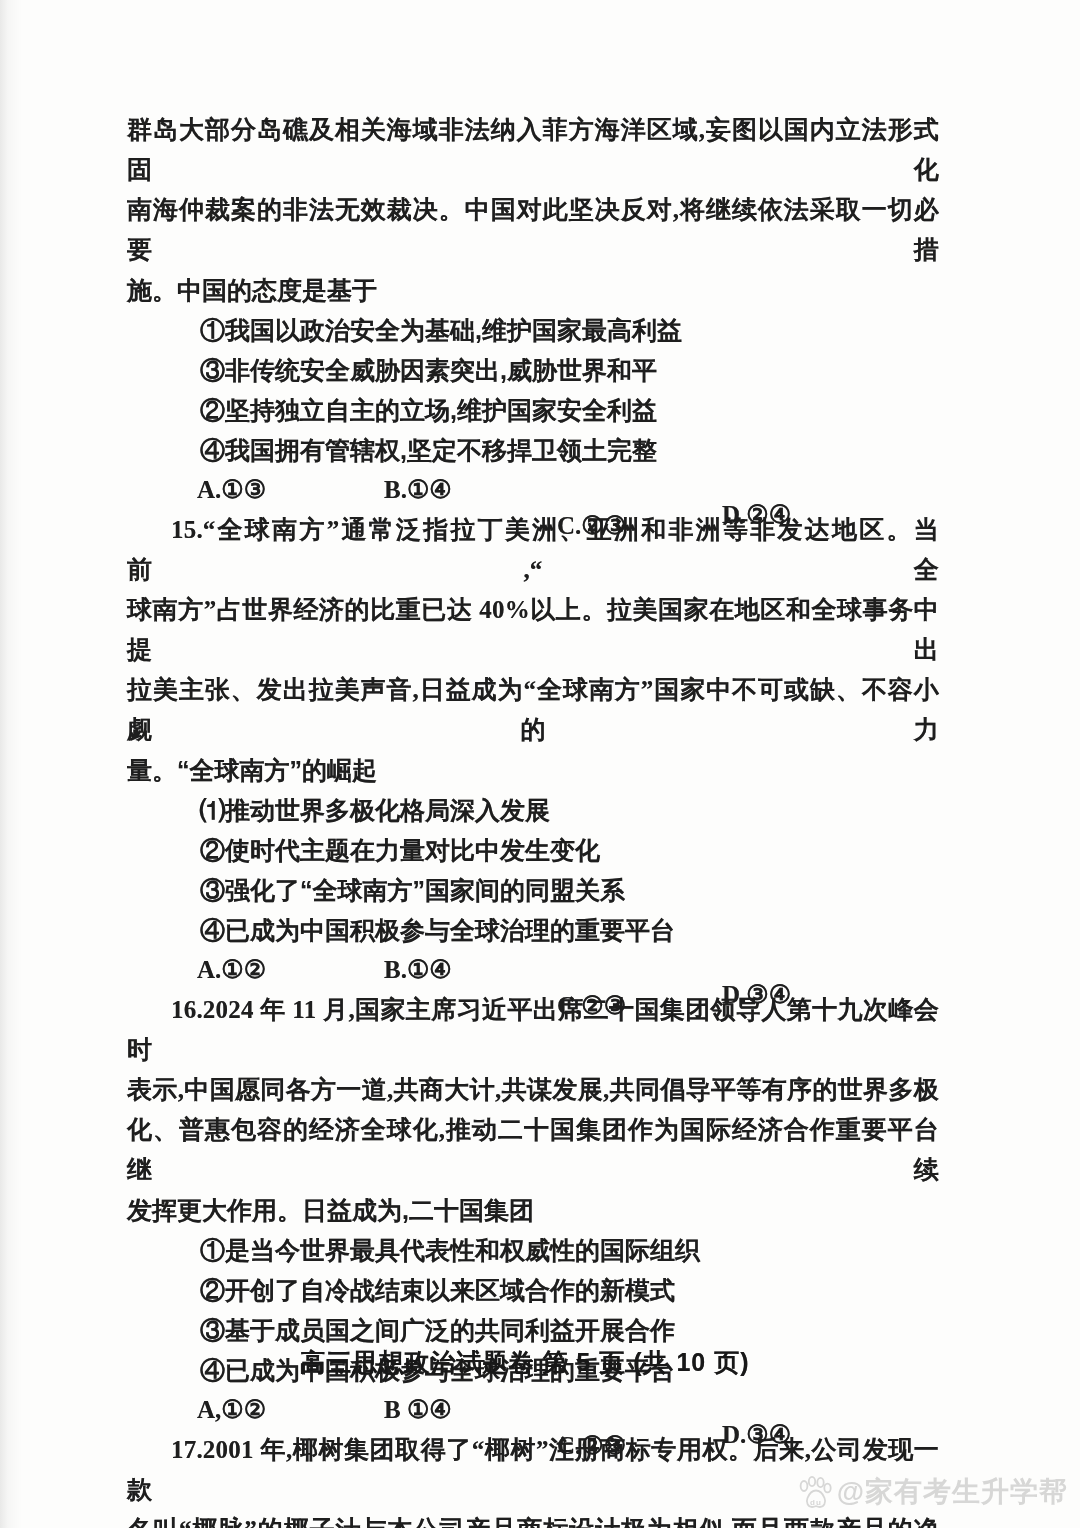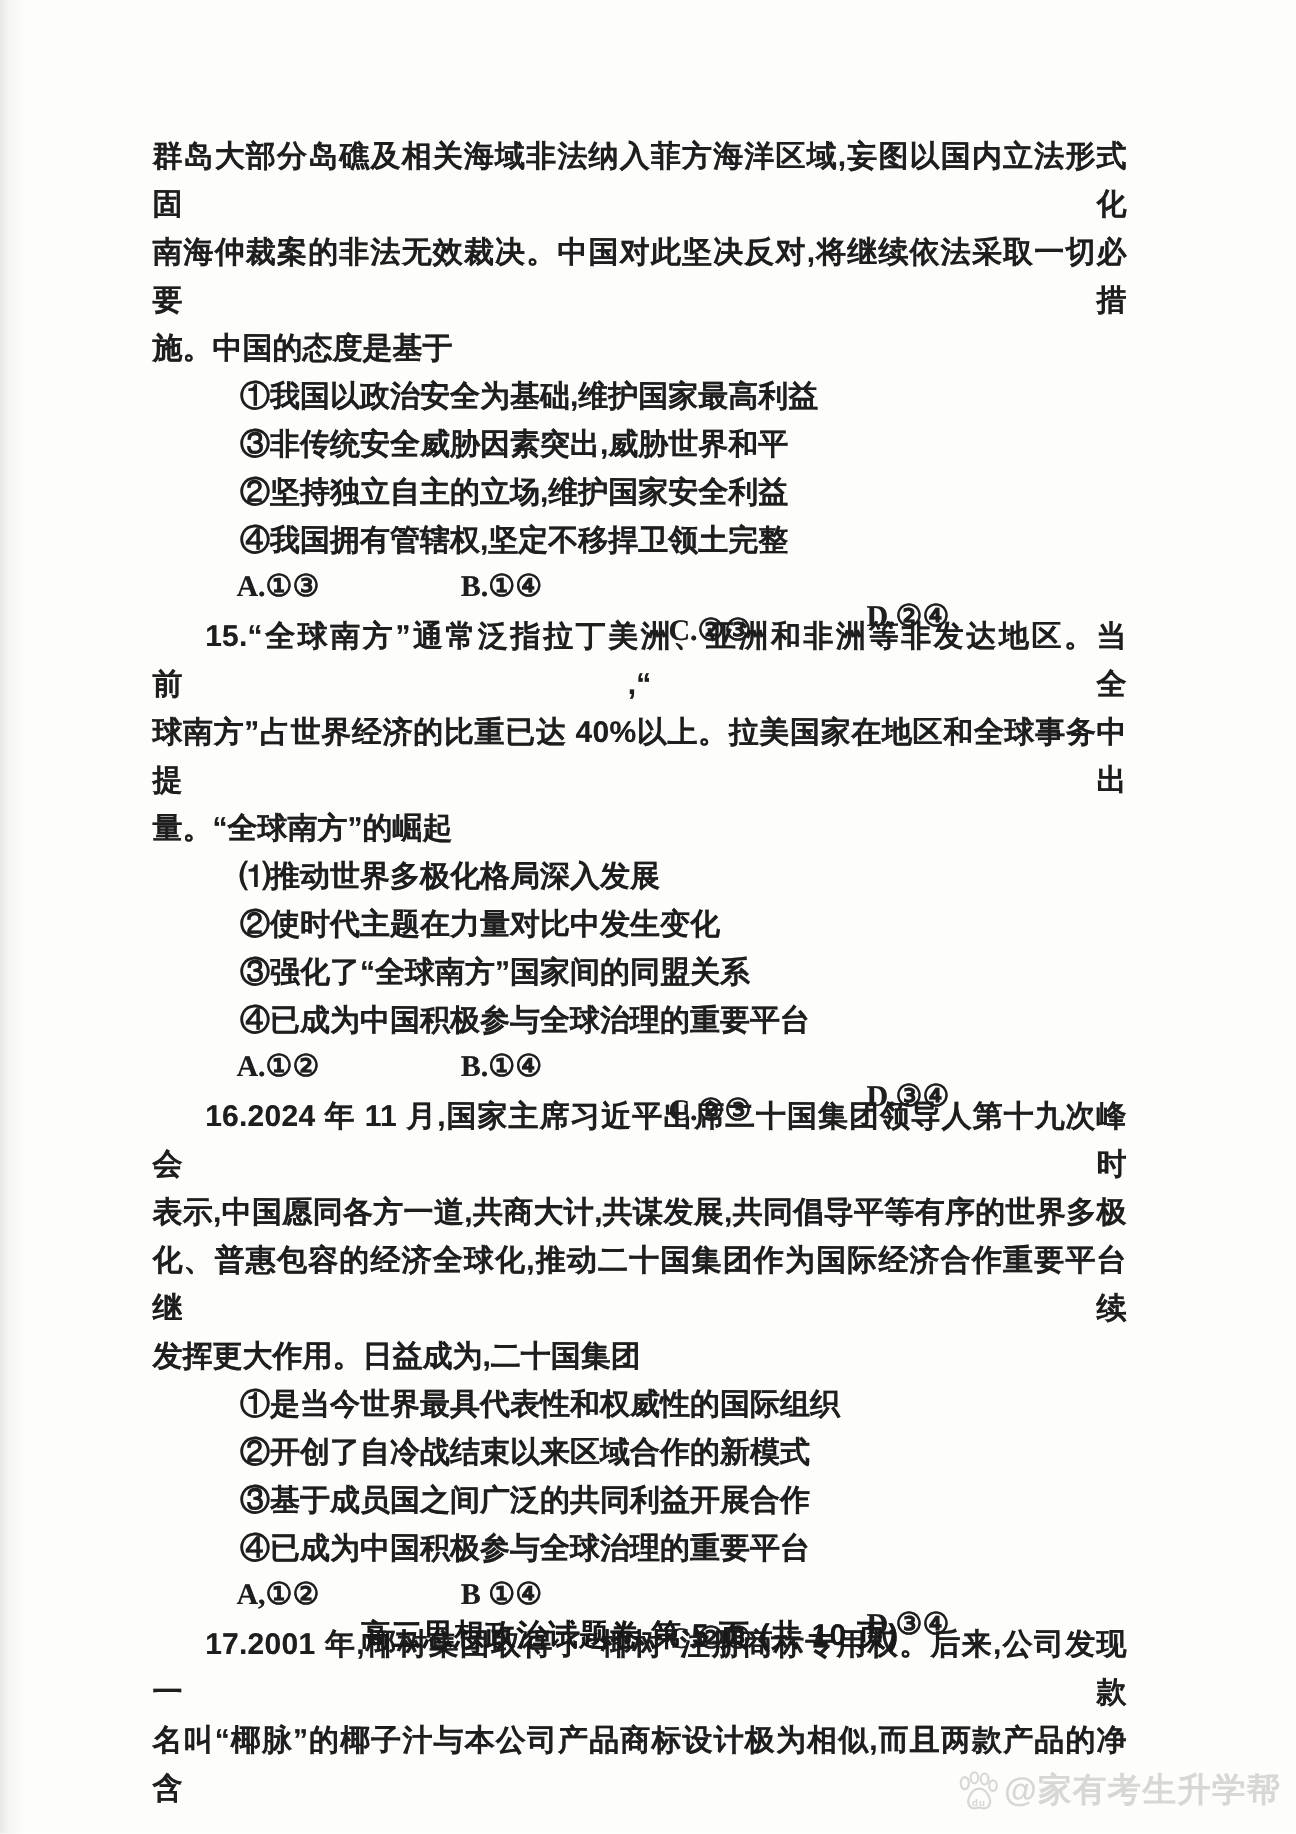--- a/index.html
+++ b/index.html
@@ -16,20 +16,21 @@
     position:absolute;left:127px;top:110px;width:812px;
     color:#1e1e1e;font-size:25px;line-height:40px;font-weight:600;
     text-shadow:0 0 .5px rgba(30,30,30,.55);
   }
   .ln{width:812px;white-space:nowrap;}
   .full{
     white-space:normal;
     text-align:justify;text-align-last:justify;
     -moz-text-align-last:justify;text-justify:inter-character;
     letter-spacing:.2px;
+    font-family:Liberation Serif, serif;
   }
   .qfirst{text-indent:44px;}
   .opt{padding-left:73px;box-sizing:border-box;}
   .ans{position:relative;height:40px;font-family:"Liberation Serif",serif;font-weight:600;}
   .ans span{position:absolute;top:0;}
   .ans .pa{left:70px;} .ans .pb{left:257px;} .ans .pc{left:430px;margin-top:36px;} .ans .pd{left:595px;margin-top:25px;}
   .footer{
     position:absolute;top:1346px;left:0;width:1080px;
     transform:translateX(-15px);
     text-align:center;color:#181818;font-size:25px;font-weight:bold;
@@ -60,20 +61,21 @@
     <div class="ln opt">④我国拥有管辖权,坚定不移捍卫领土完整</div>
     <div class="ln ans">
       <span class="pa">A.①③</span>
       <span class="pb">B.①④</span>
       <span class="pc">C.②③</span>
       <span class="pd">D.②④</span>
     </div>
 
     <div class="ln full qfirst">15.“全球南方”通常泛指拉丁美洲、亚洲和非洲等非发达地区。当前,“全</div>
     <div class="ln full">球南方”占世界经济的比重已达 40%以上。拉美国家在地区和全球事务中提出</div>
+    <div class="ln full">拉美主张、发出拉美声音,日益成为“全球南方”国家中不可或缺、不容小觑的力</div>
     <div class="ln">量。“全球南方”的崛起</div>
     <div class="ln opt">⑴推动世界多极化格局深入发展</div>
     <div class="ln opt">②使时代主题在力量对比中发生变化</div>
     <div class="ln opt">③强化了“全球南方”国家间的同盟关系</div>
     <div class="ln opt">④已成为中国积极参与全球治理的重要平台</div>
     <div class="ln ans">
       <span class="pa">A.①②</span>
       <span class="pb">B.①④</span>
       <span class="pc">C.②③</span>
       <span class="pd">D.③④</span>

